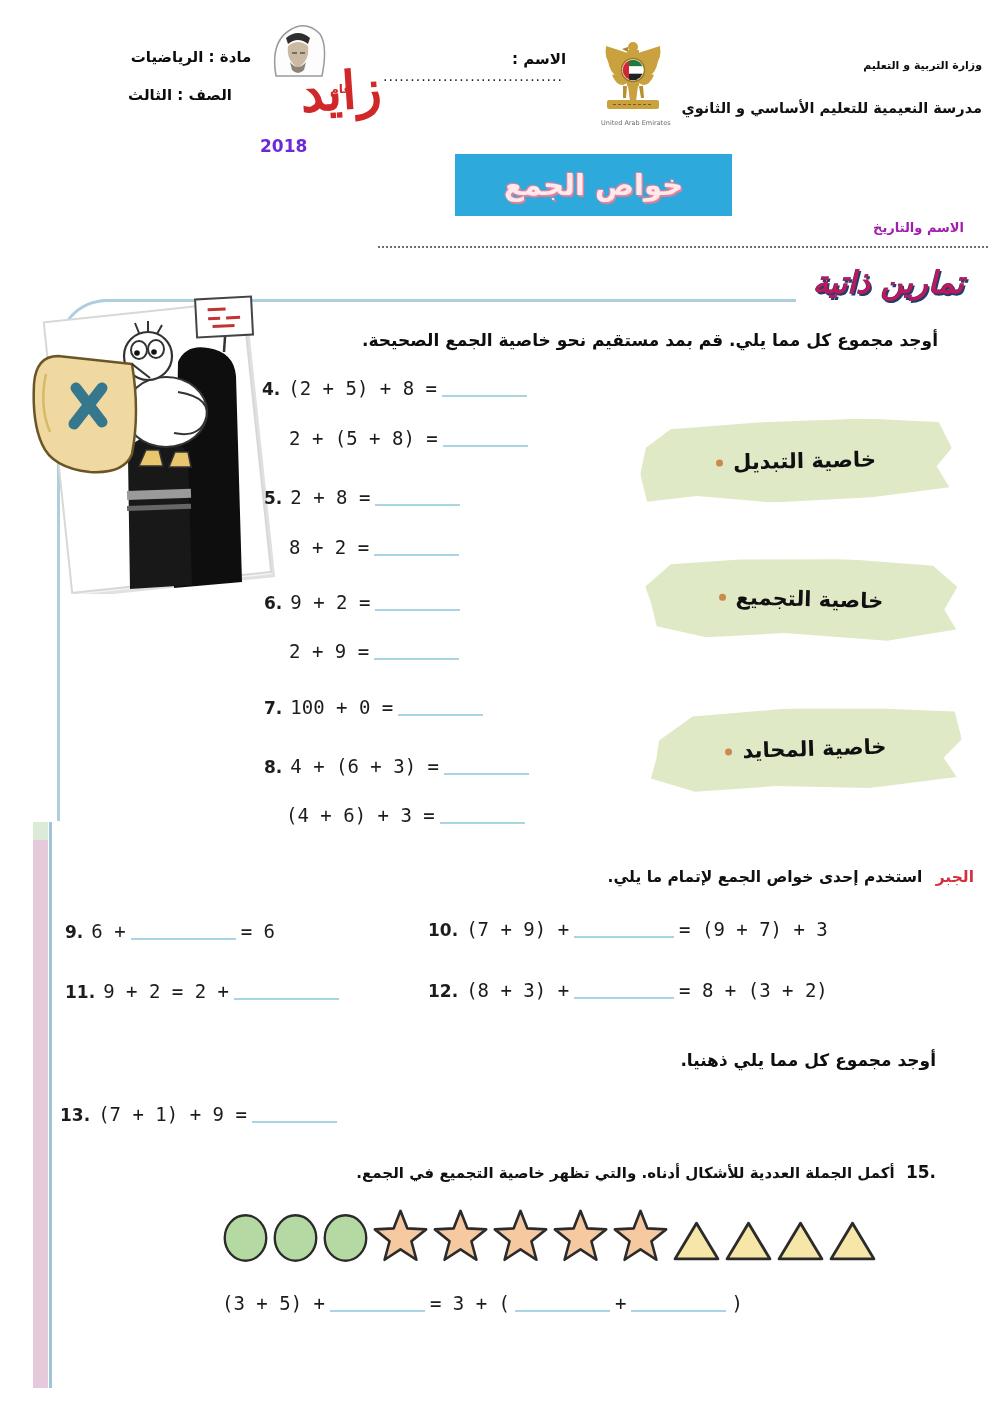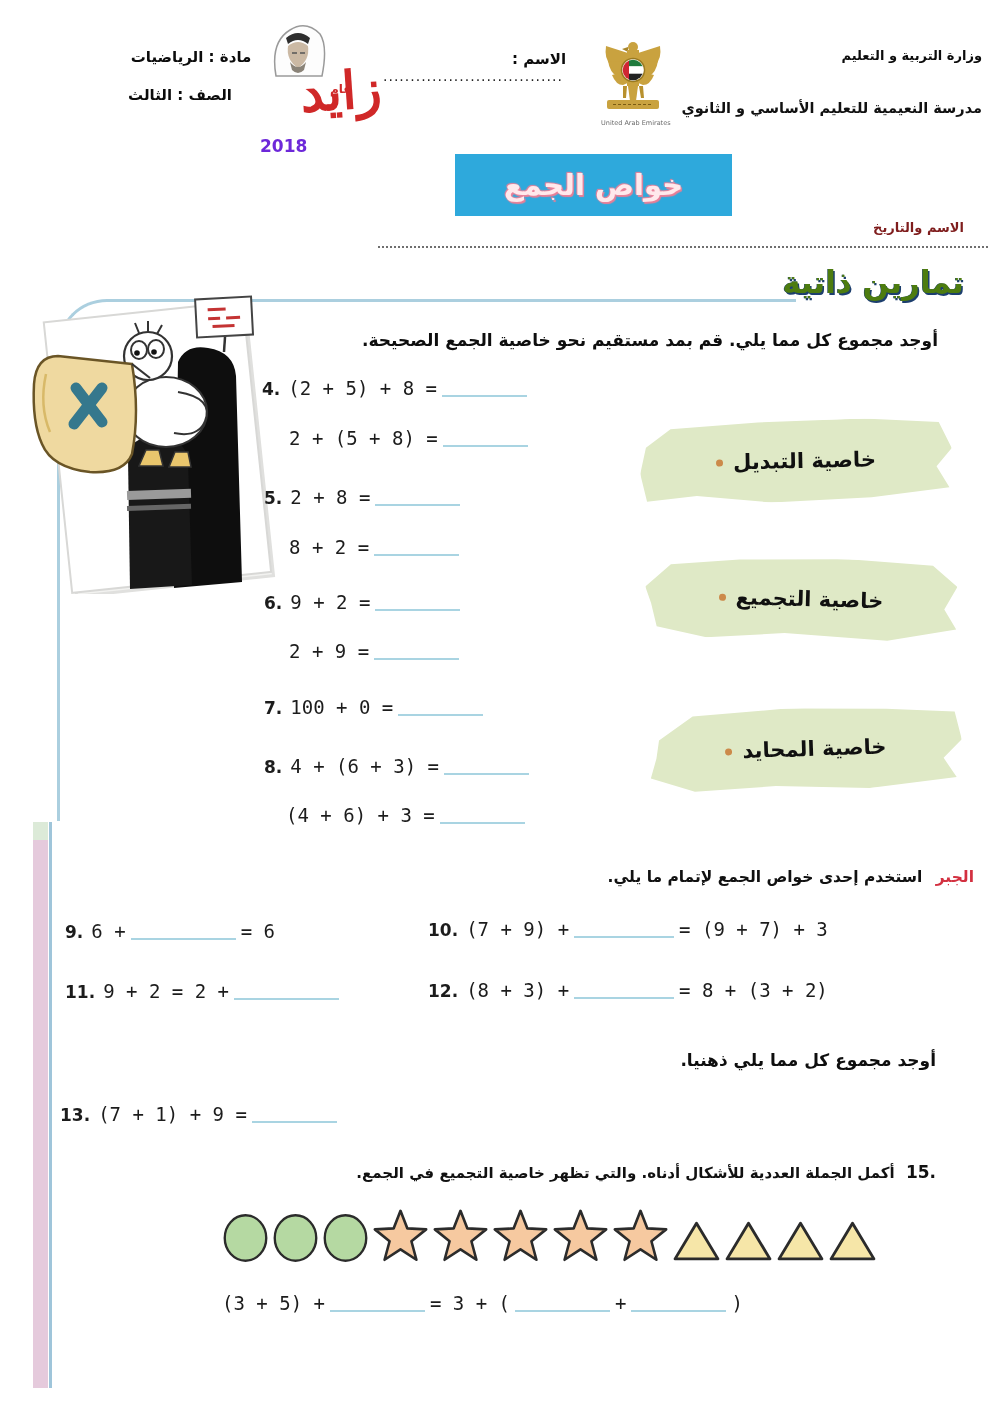--- a/index.html
+++ b/index.html
@@ -3,44 +3,44 @@
 <meta charset="utf-8">
 <style>
   html,body{margin:0;padding:0;background:#fff;}
   .page{position:relative;width:992px;height:1403px;background:#ffffff;overflow:hidden;
         font-family:"DejaVu Sans",sans-serif;color:#111;}
   .ar{direction:rtl;}
   .abs{position:absolute;white-space:nowrap;}
 
   
   .hdr-small{font-size:15px;font-weight:bold;color:#0c0c0c;}
-  .ministry1{right:10px;top:48px;font-size:13px;font-weight:bold;}
+  .ministry1{right:10px;top:59px;font-size:11px;font-weight:bold;}
   .ministry2{right:10px;top:100px;font-size:14.5px;font-weight:bold;}
   .subject{left:128px;top:48px;width:126px;text-align:center;}
   .grade{left:128px;top:86px;width:126px;text-align:left;}
   .name-label{left:512px;top:50px;}
   .name-dots{left:383px;top:68px;width:178px;overflow:hidden;font-size:14px;letter-spacing:1px;color:#222;}
   .emblem-wrap{left:601px;top:38px;width:64px;text-align:center;}
   .emblem-caption{font-size:6.5px;color:#6a6a6a;margin-top:1px;}
   .zayed{left:252px;top:20px;width:115px;height:142px;}
   .zayed-name{position:absolute;left:48px;top:40px;font-size:52px;font-weight:bold;color:#d02828;
               font-family:"DejaVu Serif",serif;transform:rotate(-4deg);}
   .zayed-aam{position:absolute;left:78px;top:62px;font-size:12px;font-weight:bold;color:#d02828;}
   .zayed-year{position:absolute;left:8px;top:116px;font-size:17px;font-weight:bold;color:#6d28d9;}
 
   
   .title-banner{left:455px;top:154px;width:277px;height:62px;background:#2ea9dc;
     display:flex;align-items:center;justify-content:center;font-size:29px;font-weight:bold;
     color:#ffe9ec;text-shadow:0 0 2px #ef8fa5,1.5px 1.5px 1px #e87e96,-1px -1px 1px #e87e96;}
 
-  .name-date{right:28px;top:220px;font-size:13px;font-weight:bold;color:#7f1d1d;}
+  .name-date{right:28px;top:220px;font-size:13px;font-weight:bold;color:#a21caf;}
   .date-rule{left:378px;top:246px;width:610px;border-top:2px dotted #6f6f6f;height:0;}
 
-  .section-heading{right:28px;top:264px;font-size:31px;font-weight:bold;color:#4d7c0f;
-    text-shadow:1.5px 1.5px 0 #1d3f6e, -0.5px -0.5px 0 #1d3f6e;}
+  .section-heading{right:28px;top:264px;font-size:31px;font-weight:bold;color:#be185d;
+    text-shadow:1.5px 1.5px 0 #1d3f6e, -0.5px -0.5px 0 #1d3f6e;font-style:italic;}
 
   .frame{position:absolute;left:57px;top:299px;width:736px;height:519px;
     border-top:3px solid #abcfdf;border-left:3px solid #abcfdf;border-top-left-radius:50px;}
   .strip{position:absolute;left:33px;top:822px;width:15px;height:566px;background:#e5cadc;}
   .strip::before{content:"";position:absolute;left:0;top:0;width:15px;height:18px;background:#dcead8;}
   .strip::after{content:"";position:absolute;right:-4px;top:0;width:3px;height:100%;background:#9fc5da;}
 
   .instr{font-size:17px;font-weight:bold;color:#0e0e0e;}
   .instr1{right:54px;top:330px;}
   .alg-line{right:18px;top:868px;font-size:15.5px;font-weight:bold;}

